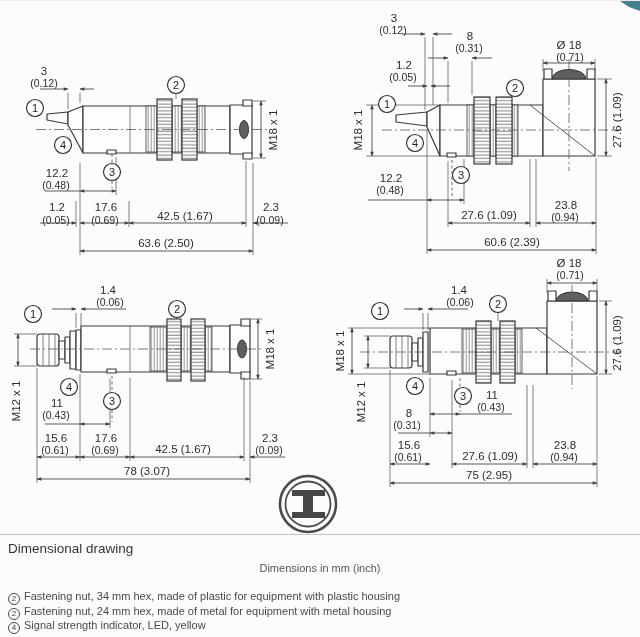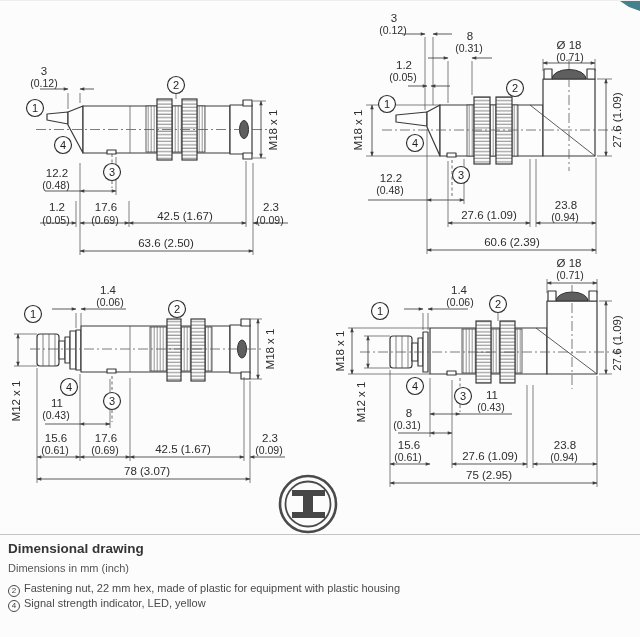--- a/index.html
+++ b/index.html
@@ -14,22 +14,22 @@
   .cl{fill:none;stroke:#5a5a5a;stroke-width:0.8;stroke-dasharray:10 3 2 3;}
   .lens{fill:#5f5f5f;stroke:#333;stroke-width:1;}
   text{fill:#2d2d2d;}
   .t11{font-size:11.5px;text-anchor:middle;}
   .t10{font-size:10.5px;text-anchor:middle;}
   .callout circle{fill:#fdfdfd;stroke:#2e2e2e;stroke-width:1.15;}
   .callout text{font-size:11px;text-anchor:middle;fill:#1f1f1f;}
   
   .divider{position:absolute;left:0;top:533px;width:640px;height:1px;background:#c4c4c4;}
   .footer{position:absolute;left:8px;top:540px;width:624px;color:#4a4a4a;}
-  .footer-title{font-size:13.5px;font-weight:bold;color:#353535;margin:0 0 6px 0;}
-  .footer-sub{font-size:11px;margin:0 0 9px 0;color:#555;}
+  .footer-title{font-size:13.5px;font-weight:normal;color:#353535;margin:0 0 6px 0;}
+  .footer-sub{font-size:11px;margin:0 0 17px 0;color:#555;text-align:center;}
   .legend-row{font-size:11px;line-height:11.5px;margin:0 0 0.5px 0;white-space:nowrap;}
   .legend-marker{display:inline-block;width:10px;height:10px;border:1px solid #4a4a4a;
       border-radius:50%;font-size:8px;line-height:10px;text-align:center;vertical-align:-1px;
       margin-right:4px;color:#3d3d3d;}
 </style>
 </head>
 <body>
 
 <div class="page">
 
@@ -402,20 +402,23 @@
     <path d="M292,489 H325 V495 H313 V511 H325 V517 H292 V511 H303 V495 H292 Z" fill="#474747"></path>
   </g>
 </svg>
 
 <div class="divider"></div>
 
 <div class="footer">
   <div class="footer-title">Dimensional drawing</div>
   <div class="footer-sub">Dimensions in mm (inch)</div>
   <div class="legend-row">
-    <span class="legend-marker">2</span><span>Fastening nut, 22 mm hex, made of plastic for equipment with plastic housing</span>
+    <span class="legend-marker">2</span><span>Fastening nut, 34 mm hex, made of plastic for equipment with plastic housing</span>
+  </div>
+  <div class="legend-row">
+    <span class="legend-marker">2</span><span>Fastening nut, 24 mm hex, made of metal for equipment with metal housing</span>
   </div>
   <div class="legend-row">
     <span class="legend-marker">4</span><span>Signal strength indicator, LED, yellow</span>
   </div>
 </div>
 
 </div>
 
 </body></html>

